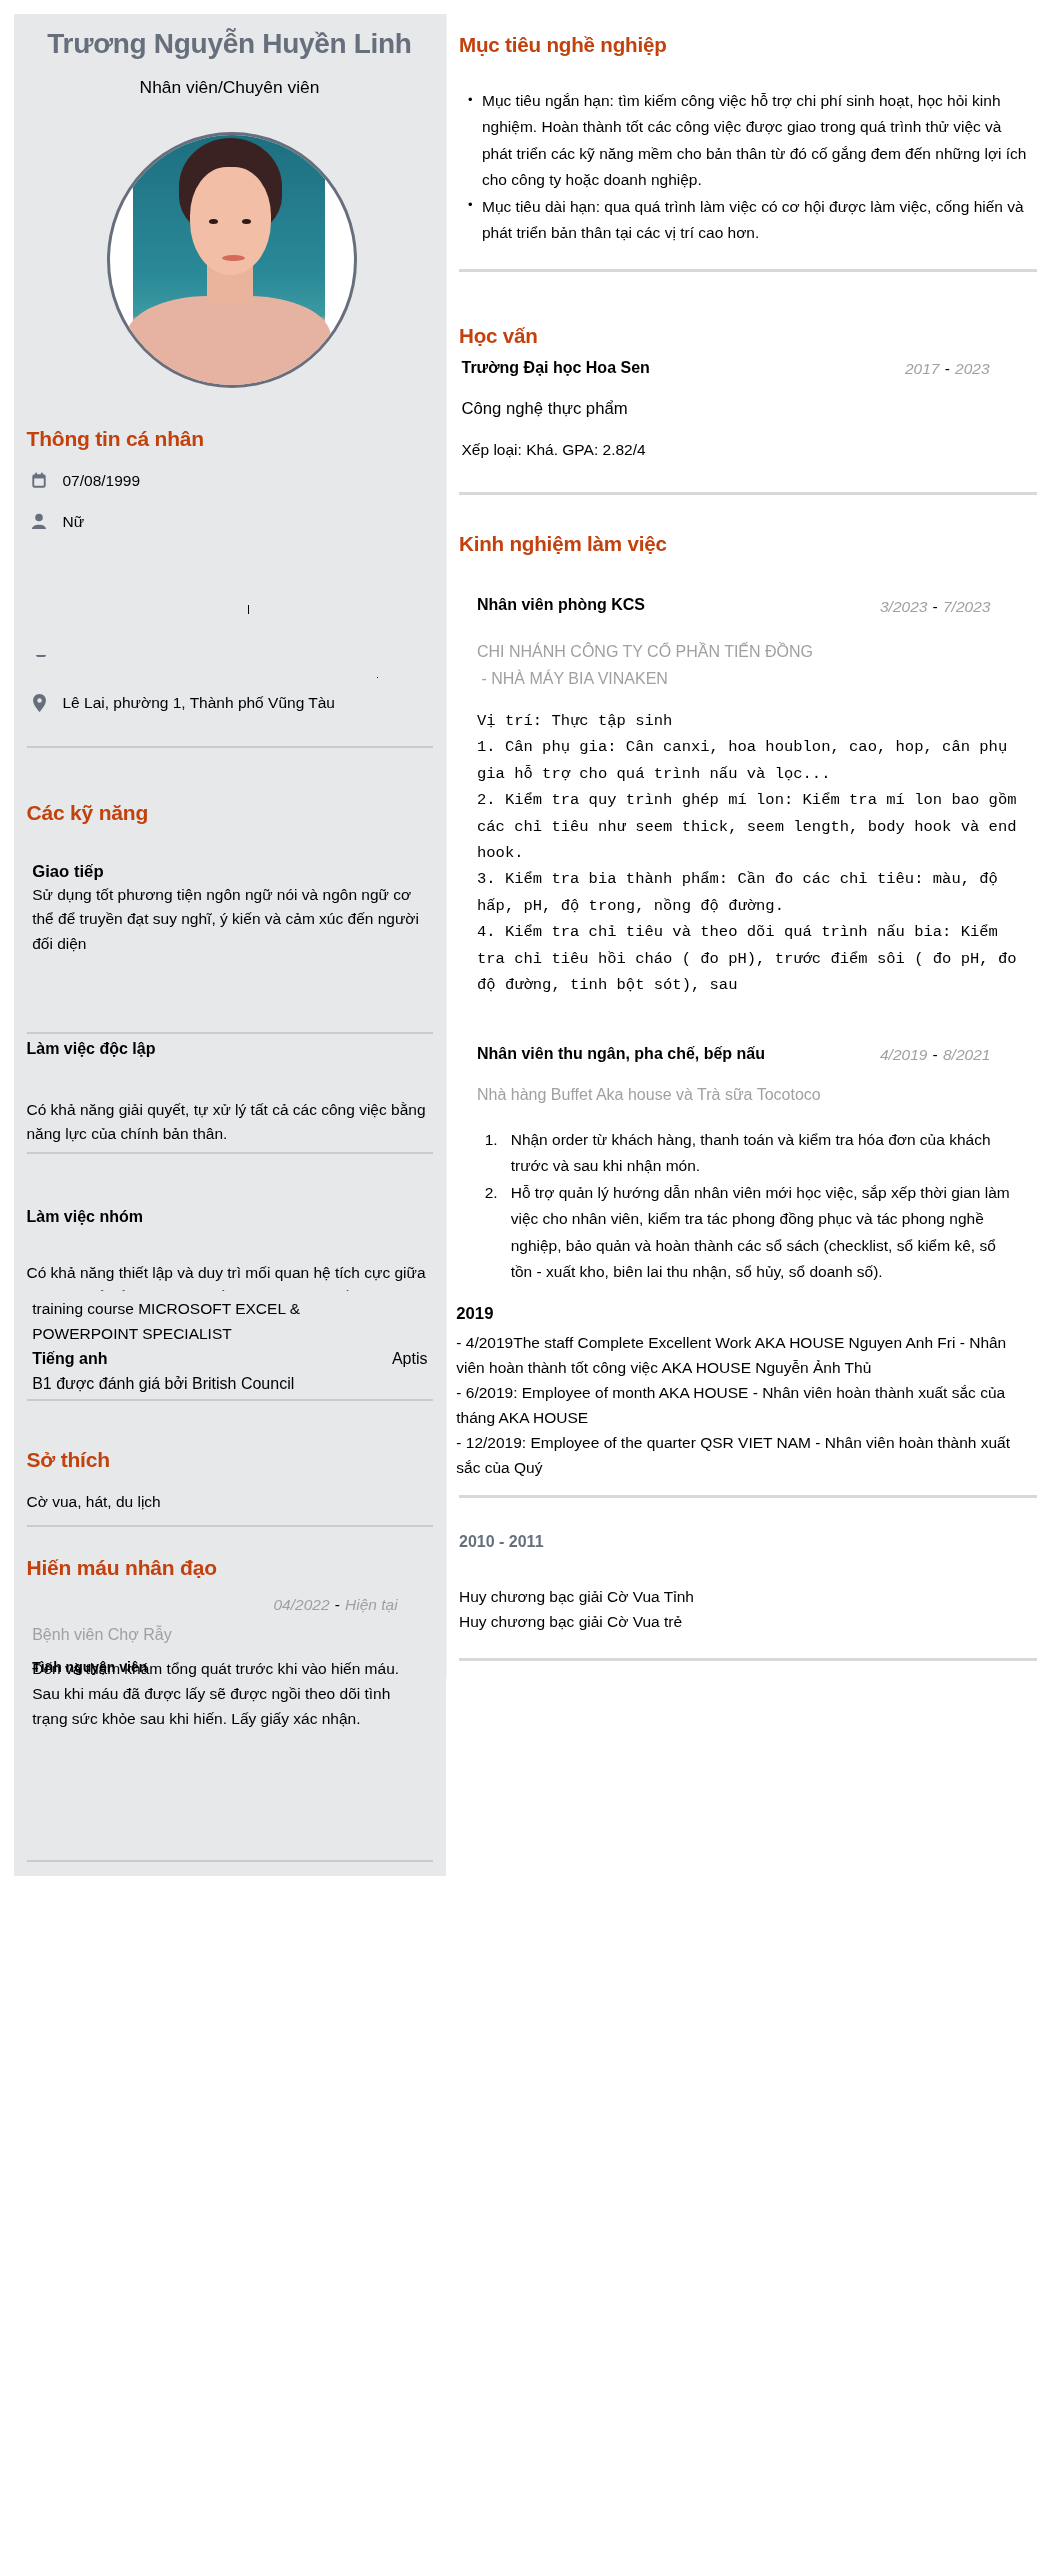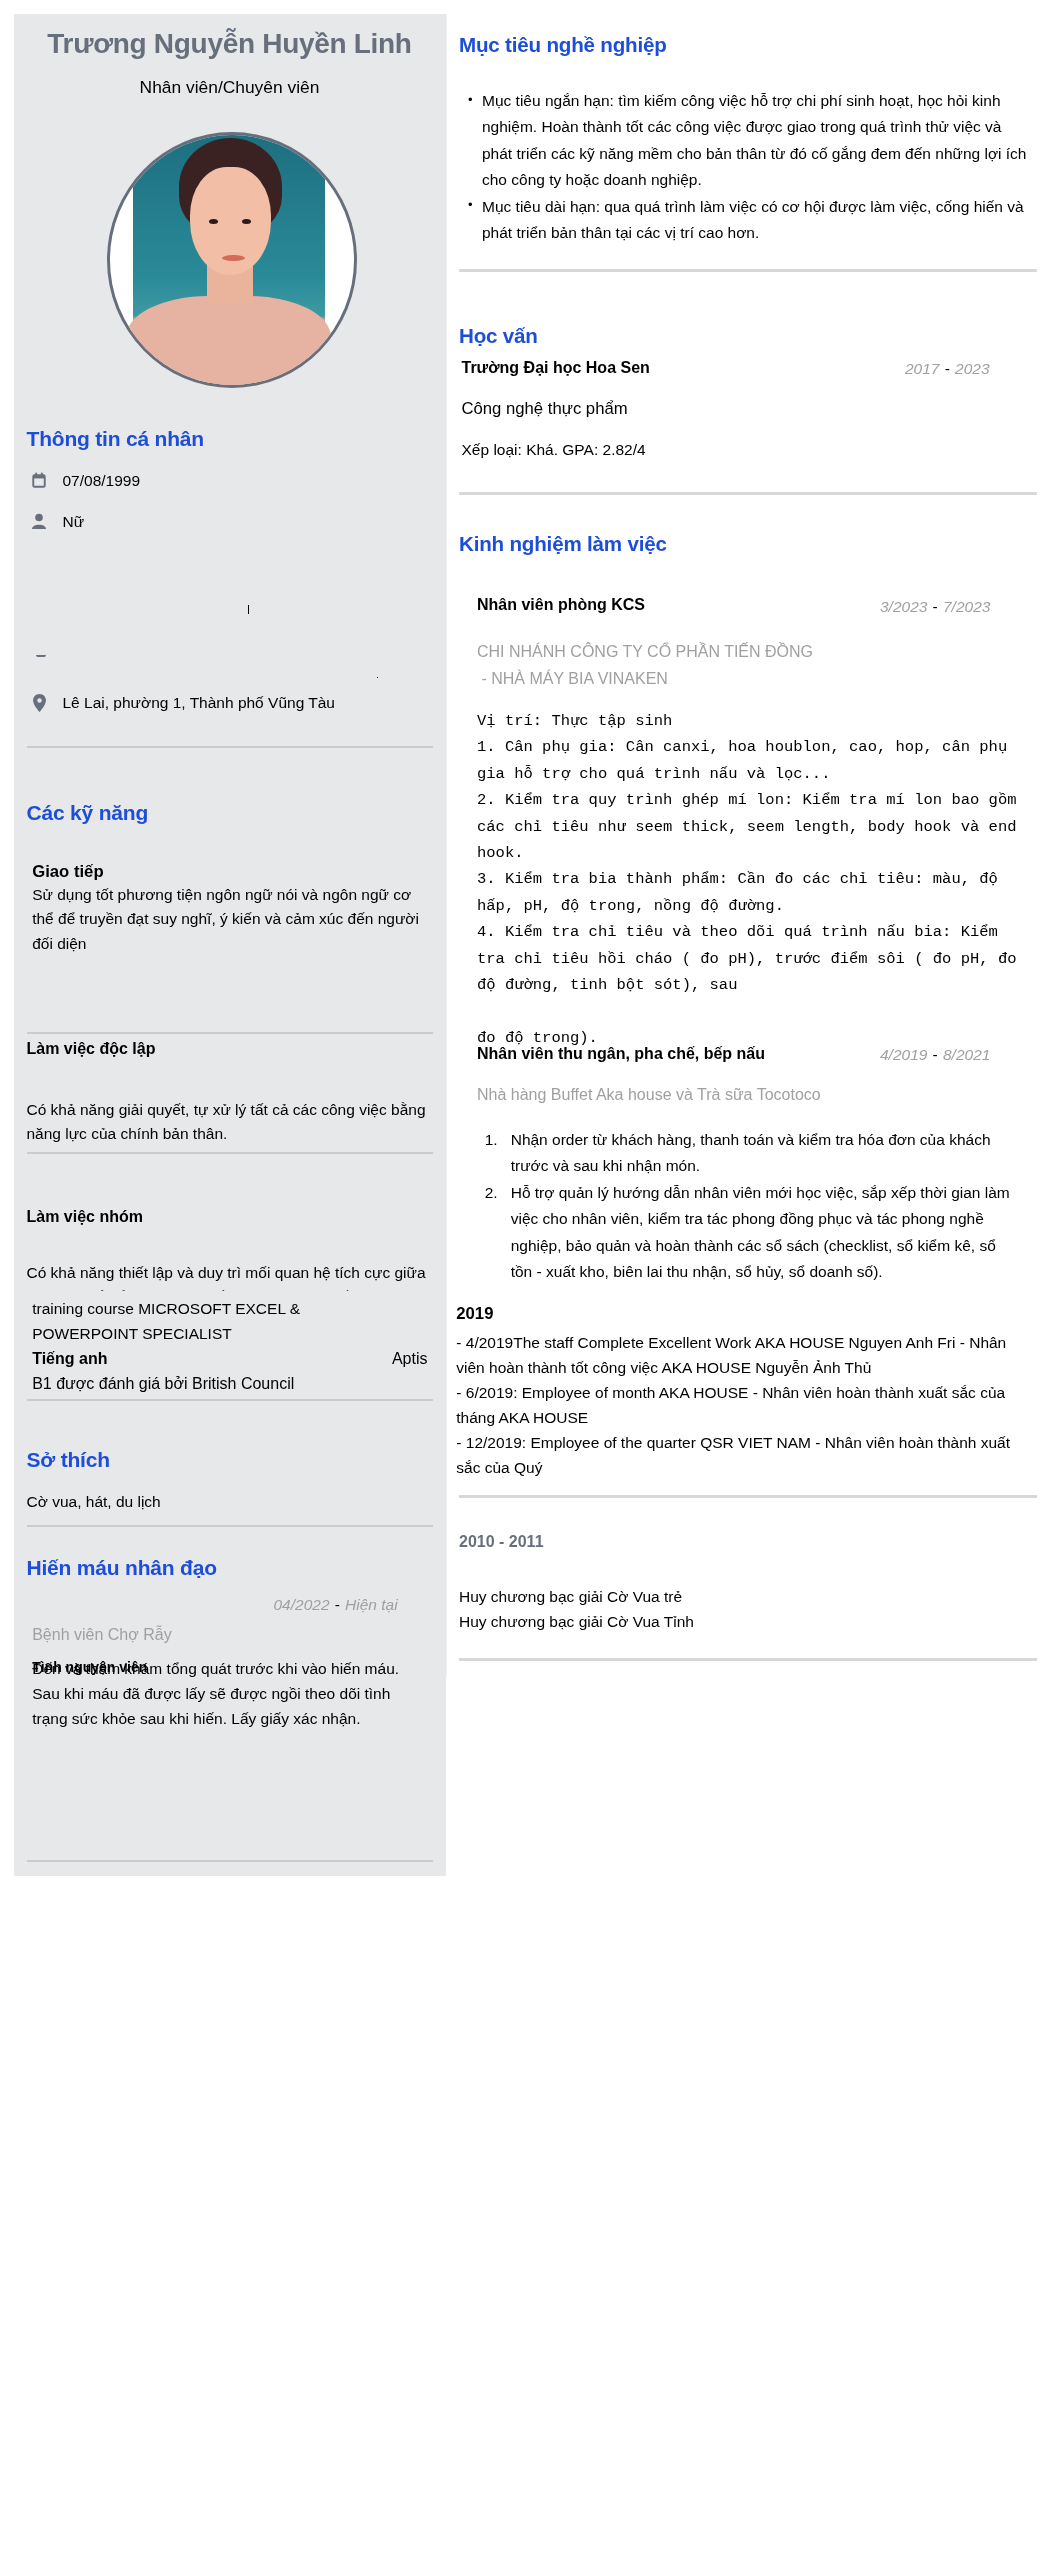--- a/index.html
+++ b/index.html
@@ -43,21 +43,21 @@
     position: absolute; left: 74px; top: 129px; width: 46px; height: 39px; background: #eab39c;
   }
   .photo .shirt {
     position: absolute; left: -6.4px; top: 161px; width: 205px; height: 103px;
     background: #e6b3a2; border-radius: 40% 40% 0 0;
   }
   .photo .eye { position: absolute; top: 84px; width: 9px; height: 5.2px; background: #2b1a18; border-radius: 50%; }
   .photo .lip { position: absolute; left: 89px; top: 120px; width: 23px; height: 6.4px; background: #d36a5a; border-radius: 50%; }
 
   .section-title {
-    position: absolute; font-size: 21px; font-weight: bold; color: #1d4ed8; letter-spacing: -0.2px;
+    position: absolute; font-size: 21px; font-weight: bold; color: #c2410c; letter-spacing: -0.2px;
   }
   .divider { position: absolute; height: 2.6px; background: #c9cbcf; }
   .divider-r { position: absolute; height: 2.6px; background: #d7d8da; }
 
   .info-row { position: absolute; left: 18px; display: flex; align-items: center; font-size: 15.5px; color: #000; }
   .info-row .icon { width: 15.5px; height: 18px; margin-right: 15.5px; display: flex; align-items: center; justify-content: center; }
 
   .skill-title { position: absolute; font-size: 16.7px; font-weight: bold; color: #000; }
   .body-text { position: absolute; font-size: 16px; line-height: 25px; color: #000; }
   .gray-italic { color: #a0a0a0; font-style: italic; }
@@ -202,21 +202,20 @@
     <div>CHI NHÁNH CÔNG TY CỔ PHẦN TIẾN ĐỒNG</div>
     <div style="white-space:pre;"> - NHÀ MÁY BIA VINAKEN</div>
   </div>
   <div class="body-text" style="left:31px; top:708px; width:547px; font-size:15.5px; line-height:26.4px;font-family:Liberation Mono, monospace;">
     <div>Vị trí: Thực tập sinh</div>
     <div>1. Cân phụ gia: Cân canxi, hoa houblon, cao, hop, cân phụ gia hỗ trợ cho quá trình nấu và lọc...</div>
     <div>2. Kiểm tra quy trình ghép mí lon: Kiểm tra mí lon bao gồm các chỉ tiêu như seem thick, seem length, body hook và end hook.</div>
     <div>3. Kiểm tra bia thành phẩm: Cần đo các chỉ tiêu: màu, độ hấp, pH, độ trong, nồng độ đường.</div>
     <div>4. Kiểm tra chỉ tiêu và theo dõi quá trình nấu bia: Kiểm tra chỉ tiêu hồi cháo ( đo pH), trước điểm sôi ( đo pH, đo độ đường, tinh bột sót), sau</div>
     <div style="height:26.4px;"></div>
-    <div>đo độ trong).</div>
   </div>
   <div class="mark" style="left:554px; top:956px; width:1.3px; height:3.2px;"></div>
 
   <div class="skill-title" style="left:31px; top:1045px; font-size:16px;">Nhân viên thu ngân, pha chế, bếp nấu</div>
   <div class="abs gray-italic" style="left:434px; top:1046px; font-size:15.5px;">
     <span>4/2019</span><span class="date-sep">-</span><span>8/2021</span>
   </div>
   <div class="abs" style="left:31px; top:1086px; font-size:16px; color:#a0a0a0;">Nhà hàng Buffet Aka house và Trà sữa Tocotoco</div>
 
   <div class="clip-box" style="left:31px; top:1127px; width:554px; height:156px;">
@@ -230,18 +229,18 @@
   <div class="skill-title" style="left:10.3px; top:1304px; font-size:16.7px;">2019</div>
   <div class="body-text" style="left:10.3px; top:1330px; width:580px; font-size:15.5px; line-height:25px;">
     <div>- 4/2019The staff Complete Excellent Work AKA HOUSE Nguyen Anh Fri - Nhân viên hoàn thành tốt công việc AKA HOUSE Nguyễn Ảnh Thủ</div>
     <div>- 6/2019: Employee of month AKA HOUSE  - Nhân viên hoàn thành xuất sắc của tháng AKA HOUSE</div>
     <div>- 12/2019: Employee of the quarter QSR VIET NAM - Nhân viên hoàn thành xuất sắc của Quý</div>
   </div>
   <div class="divider-r" style="left:13px; top:1495px; width:578px;"></div>
 
   <div class="abs" style="left:13px; top:1533px; font-size:16px; font-weight:bold; color:#676f7d;">2010 - 2011</div>
   <div class="body-text" style="left:13px; top:1584px; width:567px; font-size:15.5px; line-height:25px;">
+    <div>Huy chương bạc giải Cờ Vua Tỉnh</div>
     <div>Huy chương bạc giải Cờ Vua trẻ</div>
-    <div>Huy chương bạc giải Cờ Vua Tỉnh</div>
   </div>
   <div class="divider-r" style="left:13px; top:1658px; width:578px;"></div>
 </main>
 
 
 </body></html>

